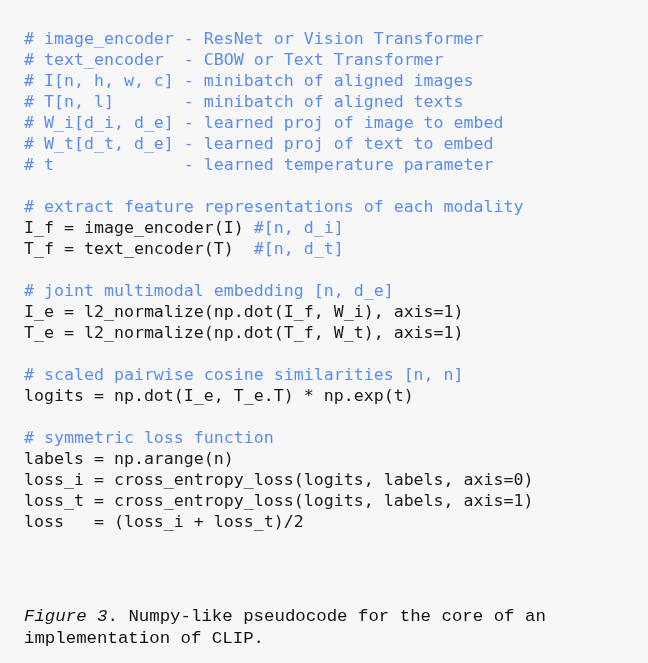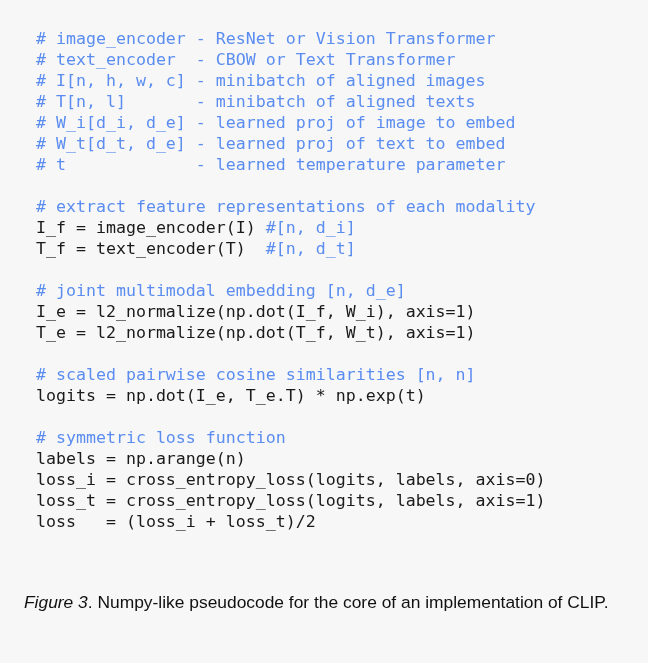--- a/index.html
+++ b/index.html
@@ -16,21 +16,21 @@
   }
   .figure-panel {
     position: relative;
     width: 648px;
     height: 663px;
     background: #f7f7f7;
     box-sizing: border-box;
   }
   .code-block {
     position: absolute;
-    left: 36px;
+    left: 24px;
     top: 11px;
     font-family: "DejaVu Sans Mono", monospace;
     font-size: 16.6px;
     line-height: 21px;
     white-space: pre;
     color: #1a1a1a;
     letter-spacing: 0px;
   }
   .code-line {
     white-space: pre;
@@ -42,23 +42,23 @@
   .tok-comment {
     color: #5b8df0;
   }
   .tok-code {
     color: #1a1a1a;
     text-align: right;
   }
   .caption {
     position: absolute;
     left: 24px;
-    top: 592px;
+    top: 606px;
     width: 606px;
-    font-family: Liberation Sans, sans-serif;
+    font-family: Liberation Mono, monospace;
     font-size: 17.4px;
     line-height: 21.5px;
     color: #111111;
     text-align: left;
   }
   .caption-label {
     font-style: italic;
   }
 </style>
 </head>

